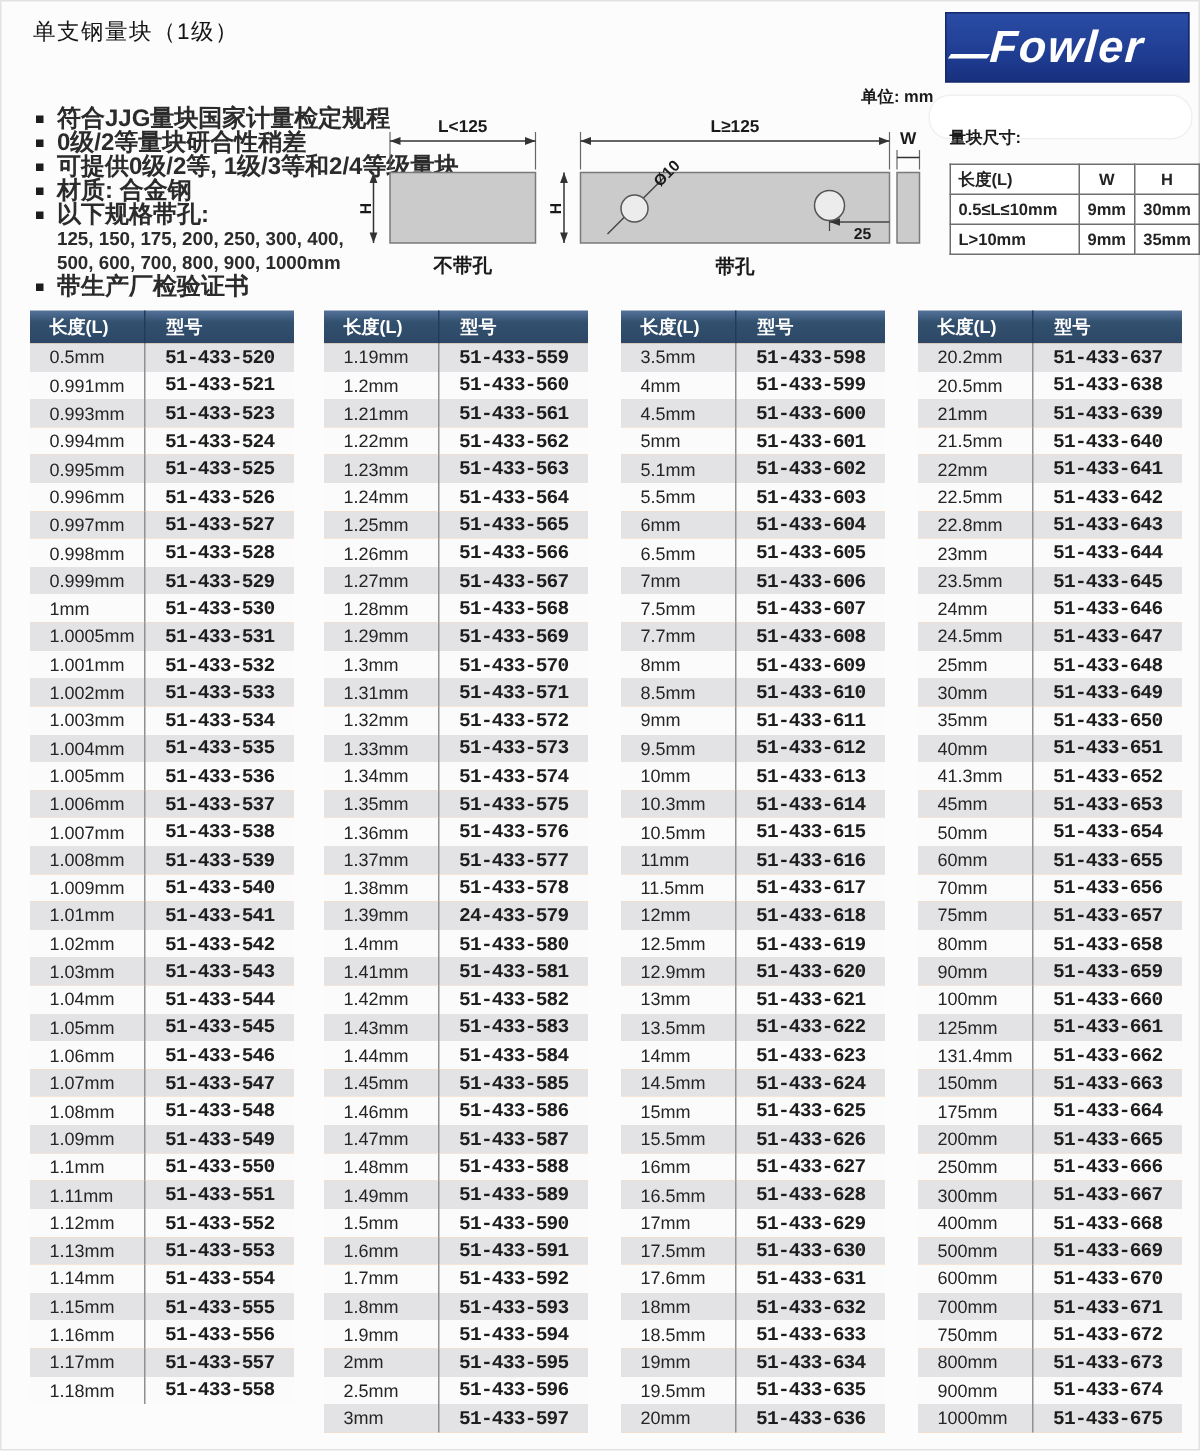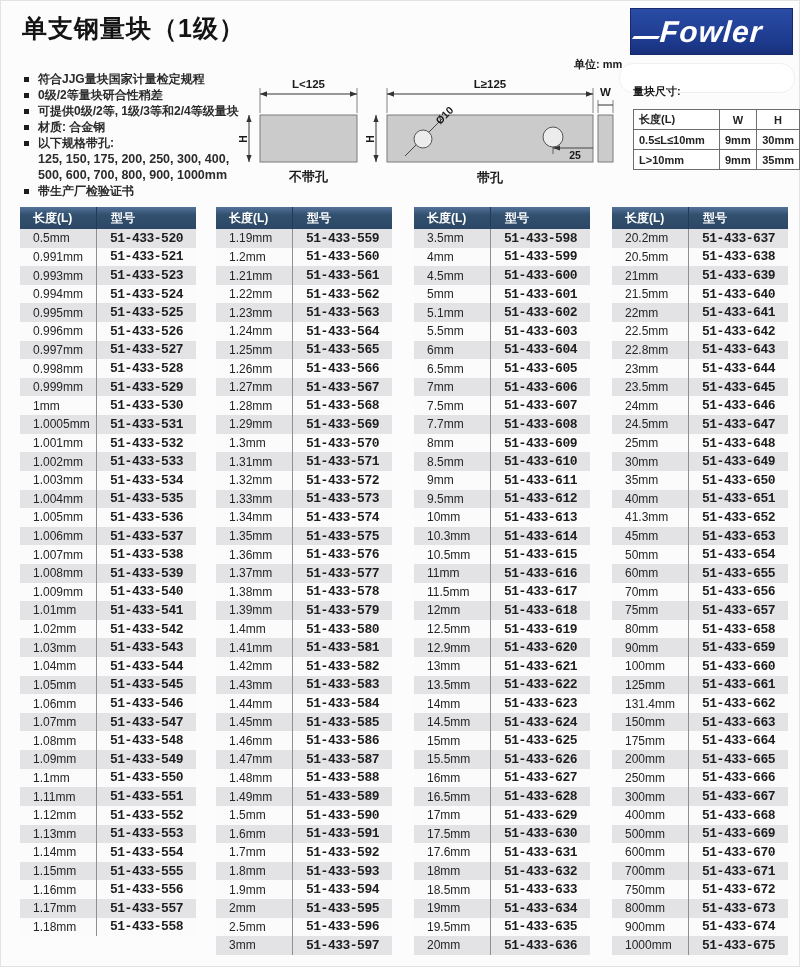--- a/index.html
+++ b/index.html
@@ -5,37 +5,37 @@
   html,body{margin:0;padding:0;}
   body{
     width:800px;height:967px;position:relative;overflow:hidden;
     background:#fcfcfc;
     font-family:"Liberation Sans","DejaVu Sans",sans-serif;
     -webkit-font-smoothing:antialiased;
   }
   .frame{position:absolute;inset:0;border:1px solid #e2e2e2;pointer-events:none;}
   .page-title{
     position:absolute;left:22px;top:12px;
-    font-size:25px;font-weight:bold;color:#141414;letter-spacing:1px;
+    font-size:15px;font-weight:normal;color:#141414;letter-spacing:1px;
   }
   
   .logo{
     position:absolute;left:630px;top:8px;width:163px;height:47px;
     background:linear-gradient(180deg,#2b4da6 0%,#1d3a8e 70%,#18307c 100%);
     display:flex;align-items:center;justify-content:center;
     box-shadow:0 0 0 1px #16296b inset;
   }
   .logo-text{
     color:#fff;font-style:italic;font-weight:bold;font-size:30px;
     letter-spacing:1px;transform:skewX(-4deg);line-height:1;
   }
   .logo-line{position:absolute;left:3px;top:28px;width:26px;height:3px;background:#fff;transform:skewX(-35deg);}
   
   .bullets{position:absolute;left:22px;top:72px;width:300px;list-style:none;margin:0;padding:0;}
-  .bullet-line{display:flex;min-height:16px;font-size:12px;font-weight:bold;color:#2b2b2b;line-height:15.8px;white-space:nowrap;}
+  .bullet-line{display:flex;min-height:16px;font-size:16px;font-weight:bold;color:#2b2b2b;line-height:15.8px;white-space:nowrap;}
   .bullet-line .sq{width:5px;height:5px;background:#1c1c1c;margin:5px 9px 0 2px;flex:none;}
   .bullet-line.indent{padding-left:16px;font-size:12.5px;}
   
   .unit-label{position:absolute;left:574px;top:57px;font-size:11px;font-weight:bold;color:#1a1a1a;}
   .unit-pill{position:absolute;left:619px;top:63px;width:174px;height:28px;background:#fff;border:1px solid #f0f0f0;border-radius:14px;}
   
   .size-title{position:absolute;left:633px;top:84px;font-size:11px;font-weight:bold;color:#1a1a1a;}
   .size-table{position:absolute;left:633px;top:109px;border-collapse:collapse;background:#fff;}
   .size-table th,.size-table td{
     border:1px solid #6e6e6e;font-size:11px;font-weight:bold;color:#222;
@@ -423,21 +423,21 @@
       <div class="dt-row">
         <span class="c1">1.37mm</span>
         <span class="c2">51-433-577</span>
       </div>
       <div class="dt-row">
         <span class="c1">1.38mm</span>
         <span class="c2">51-433-578</span>
       </div>
       <div class="dt-row">
         <span class="c1">1.39mm</span>
-        <span class="c2">51-433-579</span>
+        <span class="c2">24-433-579</span>
       </div>
       <div class="dt-row">
         <span class="c1">1.4mm</span>
         <span class="c2">51-433-580</span>
       </div>
       <div class="dt-row">
         <span class="c1">1.41mm</span>
         <span class="c2">51-433-581</span>
       </div>
       <div class="dt-row">

